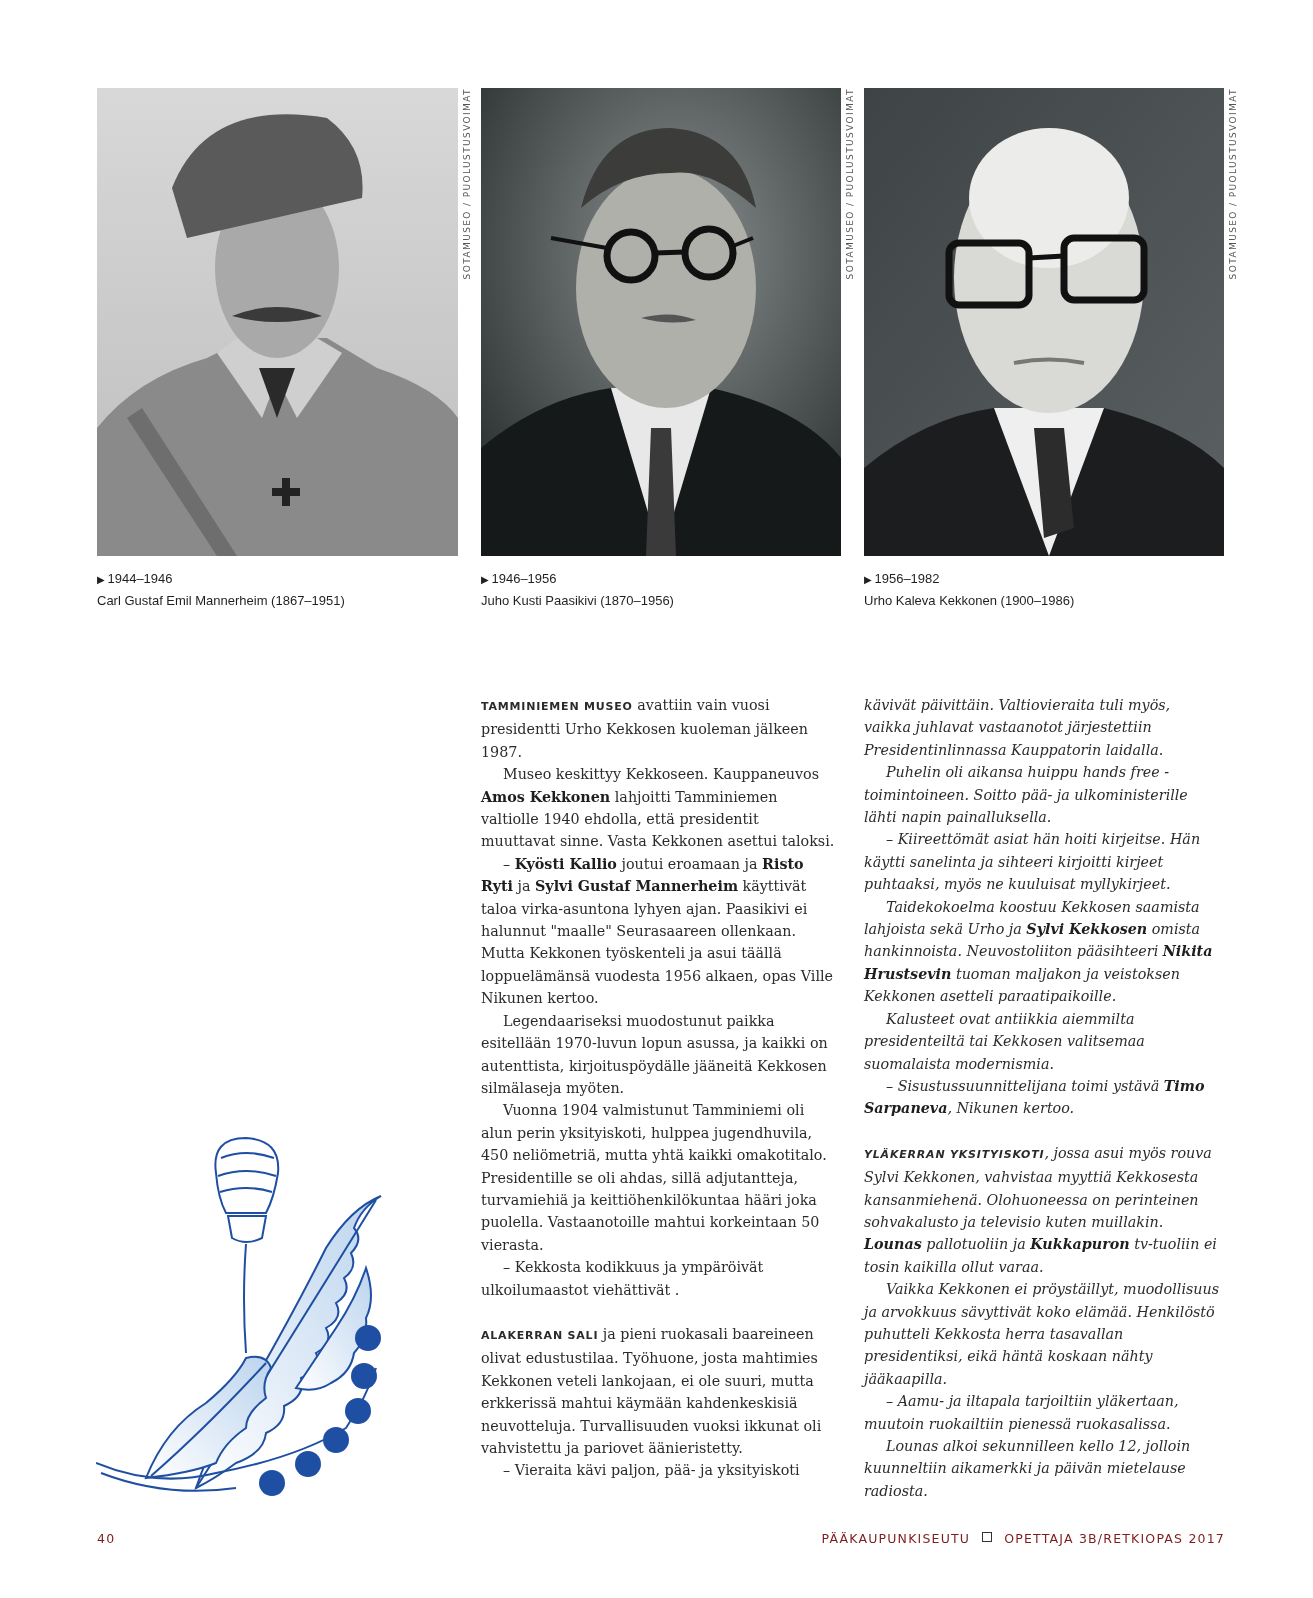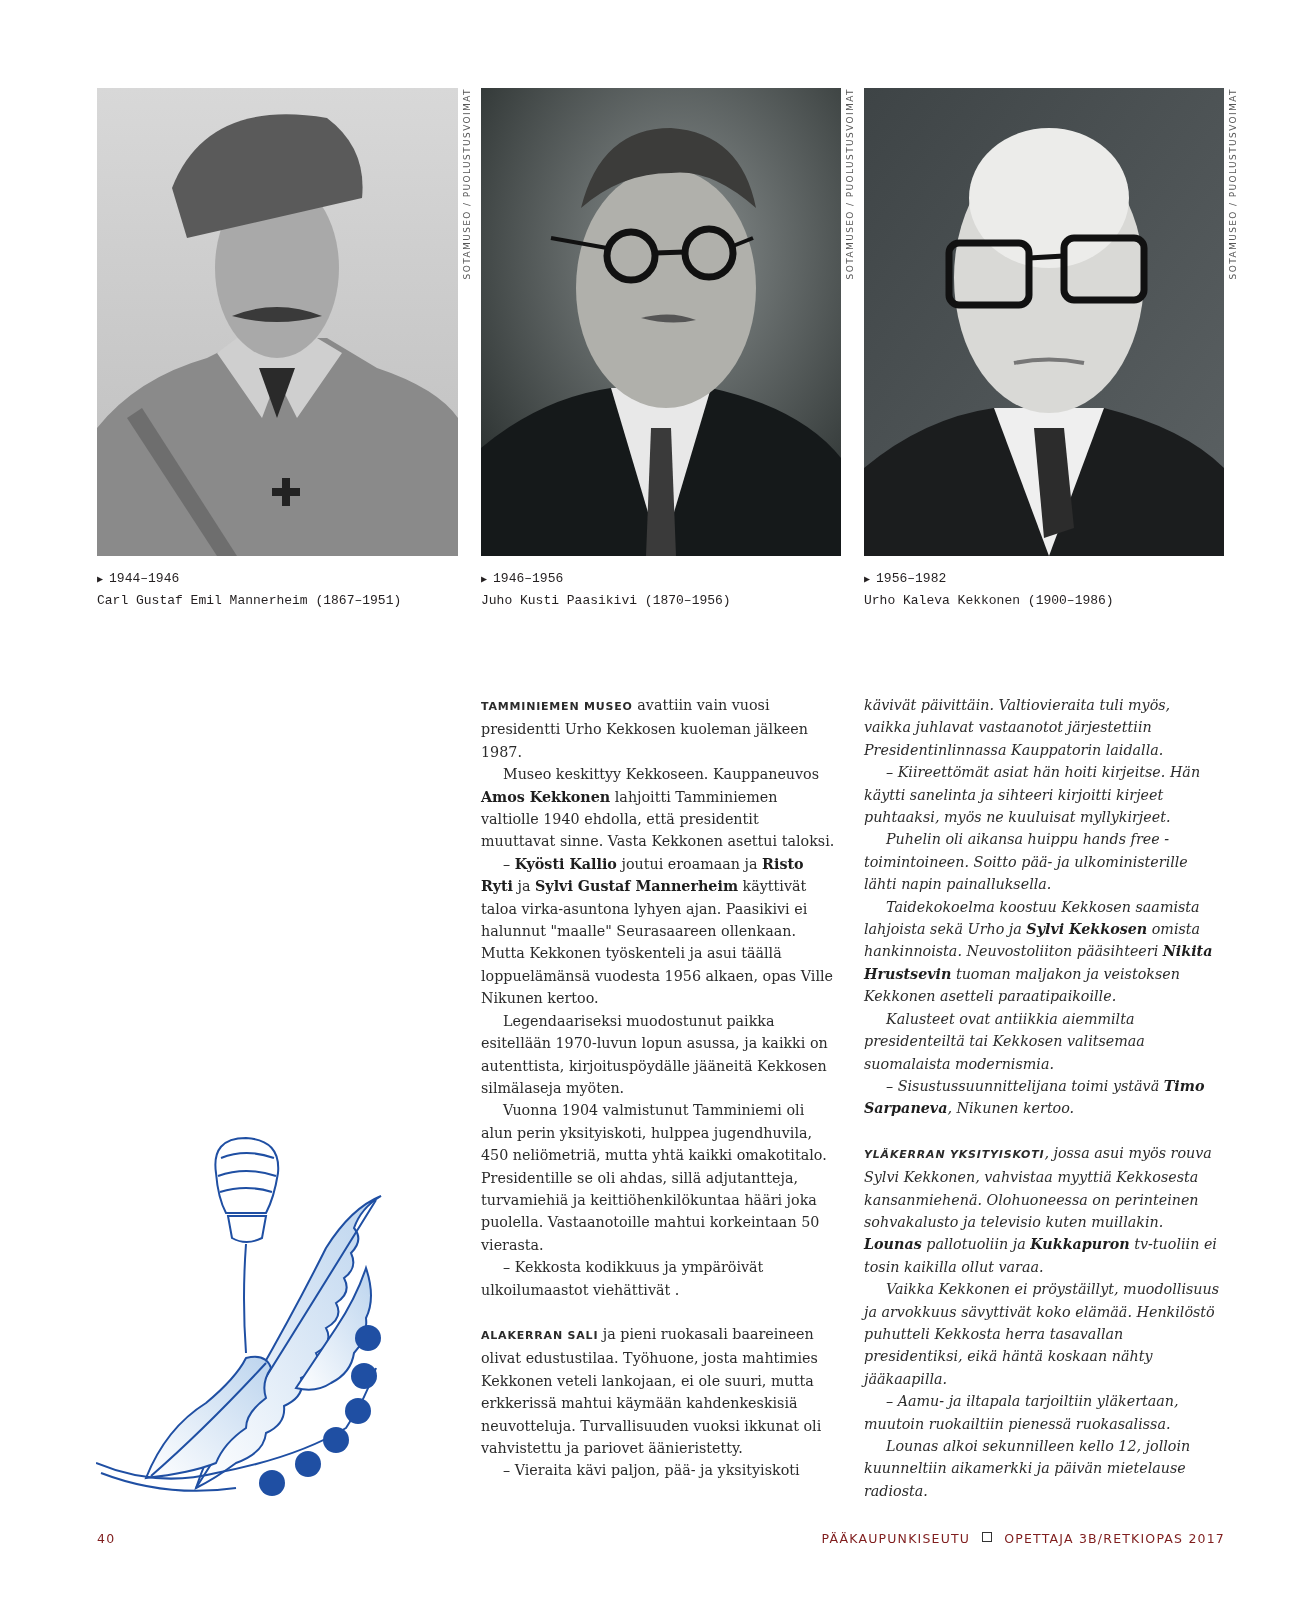--- a/index.html
+++ b/index.html
@@ -5,21 +5,21 @@
   html, body { margin: 0; padding: 0; background: #ffffff; }
   body { width: 1313px; height: 1598px; position: relative; overflow: hidden; color: #231f20; }
   .photo { position: absolute; top: 88px; height: 468px; overflow: hidden; }
   .photo svg { display: block; width: 100%; height: 100%; }
   #p1 { left: 97px; width: 361px; }
   #p2 { left: 481px; width: 360px; }
   #p3 { left: 864px; width: 360px; }
   .credit { position: absolute; top: 88px; width: 14px; height: 210px; }
   .credit span { position: absolute; left: 0; top: 0; transform-origin: 0 0; transform: rotate(-90deg) translate(-210px, 0); width: 210px; text-align: right; font-family: "DejaVu Sans", sans-serif; font-size: 9px; letter-spacing: 1.4px; color: #555; white-space: nowrap; line-height: 14px; }
   #c1 { left: 460px; } #c2 { left: 843px; } #c3 { left: 1226px; }
-  .caption { position: absolute; top: 568px; font-family: Liberation Mono, monospace; font-size: 13px; line-height: 21px; color: #231f20; }
+  .caption { position: absolute; top: 568px; font-family: Liberation Sans, sans-serif; font-size: 13px; line-height: 21px; color: #231f20; }
   .caption .years::before { content: "\25B6\00a0"; font-size: 10px; }
   #cap1 { left: 97px; } #cap2 { left: 481px; } #cap3 { left: 864px; }
   .col { position: absolute; top: 694px; width: 356px; font-family: "DejaVu Serif", serif; font-size: 14.3px; line-height: 22.4px; color: #2b2b2b; }
   #col1 { left: 481px; } #col2 { left: 864px; font-style: italic; }
   .col p { margin: 0; text-indent: 22px; }
   .col p.first { text-indent: 0; }
   .col p.gap { margin-top: 22px; }
   .col b { font-weight: bold; color: #1e1e1e; }
   .lead { font-family: "DejaVu Sans", sans-serif; font-weight: bold; font-size: 11px; letter-spacing: 0.8px; }
   .illus { position: absolute; left: 96px; top: 1128px; width: 290px; height: 370px; }
@@ -123,22 +123,22 @@
   <p><span>– </span><b>Kyösti Kallio</b><span> joutui eroamaan ja </span><b>Risto Ryti</b><span> ja </span><b>Sylvi Gustaf Mannerheim</b><span> käyttivät taloa virka-asuntona lyhyen ajan. Paasikivi ei halunnut "maalle" Seurasaareen ollenkaan. Mutta Kekkonen työskenteli ja asui täällä loppuelämänsä vuodesta 1956 alkaen, opas Ville Nikunen kertoo.</span></p>
   <p>Legendaariseksi muodostunut paikka esitellään 1970-luvun lopun asussa, ja kaikki on autenttista, kirjoituspöydälle jääneitä Kekkosen silmälaseja myöten.</p>
   <p>Vuonna 1904 valmistunut Tamminiemi oli alun perin yksityiskoti, hulppea jugendhuvila, 450 neliömetriä, mutta yhtä kaikki omakotitalo. Presidentille se oli ahdas, sillä adjutantteja, turvamiehiä ja keittiöhenkilökuntaa hääri joka puolella. Vastaanotoille mahtui korkeintaan 50 vierasta.</p>
   <p>– Kekkosta kodikkuus ja ympäröivät ulkoilumaastot viehättivät .</p>
   <p class="first gap"><span class="lead">ALAKERRAN SALI</span><span> ja pieni ruokasali baareineen olivat edustustilaa. Työhuone, josta mahtimies Kekkonen veteli lankojaan, ei ole suuri, mutta erkkerissä mahtui käymään kahdenkeskisiä neuvotteluja. Turvallisuuden vuoksi ikkunat oli vahvistettu ja pariovet äänieristetty.</span></p>
   <p>– Vieraita kävi paljon, pää- ja yksityiskoti</p>
 </div>
 
 <div class="col" id="col2">
   <p class="first">kävivät päivittäin. Valtiovieraita tuli myös, vaikka juhlavat vastaanotot järjestettiin Presidentinlinnassa Kauppatorin laidalla.</p>
+  <p>Puhelin oli aikansa huippu hands free -toimintoineen. Soitto pää- ja ulkoministerille lähti napin painalluksella.</p>
   <p>– Kiireettömät asiat hän hoiti kirjeitse. Hän käytti sanelinta ja sihteeri kirjoitti kirjeet puhtaaksi, myös ne kuuluisat myllykirjeet.</p>
-  <p>Puhelin oli aikansa huippu hands free -toimintoineen. Soitto pää- ja ulkoministerille lähti napin painalluksella.</p>
   <p><span>Taidekokoelma koostuu Kekkosen saamista lahjoista sekä Urho ja </span><b>Sylvi Kekkosen</b><span> omista hankinnoista. Neuvostoliiton pääsihteeri </span><b>Nikita Hrustsevin</b><span> tuoman maljakon ja veistoksen Kekkonen asetteli paraatipaikoille.</span></p>
   <p>Kalusteet ovat antiikkia aiemmilta presidenteiltä tai Kekkosen valitsemaa suomalaista modernismia.</p>
   <p><span>– Sisustussuunnittelijana toimi ystävä </span><b>Timo Sarpaneva</b><span>, Nikunen kertoo.</span></p>
   <p class="first gap"><span class="lead">YLÄKERRAN YKSITYISKOTI</span><span>, jossa asui myös rouva Sylvi Kekkonen, vahvistaa myyttiä Kekkosesta kansanmiehenä. Olohuoneessa on perinteinen sohvakalusto ja televisio kuten muillakin. </span><b>Lounas</b><span> pallotuoliin ja </span><b>Kukkapuron</b><span> tv-tuoliin ei tosin kaikilla ollut varaa.</span></p>
   <p>Vaikka Kekkonen ei pröystäillyt, muodollisuus ja arvokkuus sävyttivät koko elämää. Henkilöstö puhutteli Kekkosta herra tasavallan presidentiksi, eikä häntä koskaan nähty jääkaapilla.</p>
   <p>– Aamu- ja iltapala tarjoiltiin yläkertaan, muutoin ruokailtiin pienessä ruokasalissa.</p>
   <p>Lounas alkoi sekunnilleen kello 12, jolloin kuunneltiin aikamerkki ja päivän mietelause radiosta.</p>
 </div>
 
 <div class="illus">

